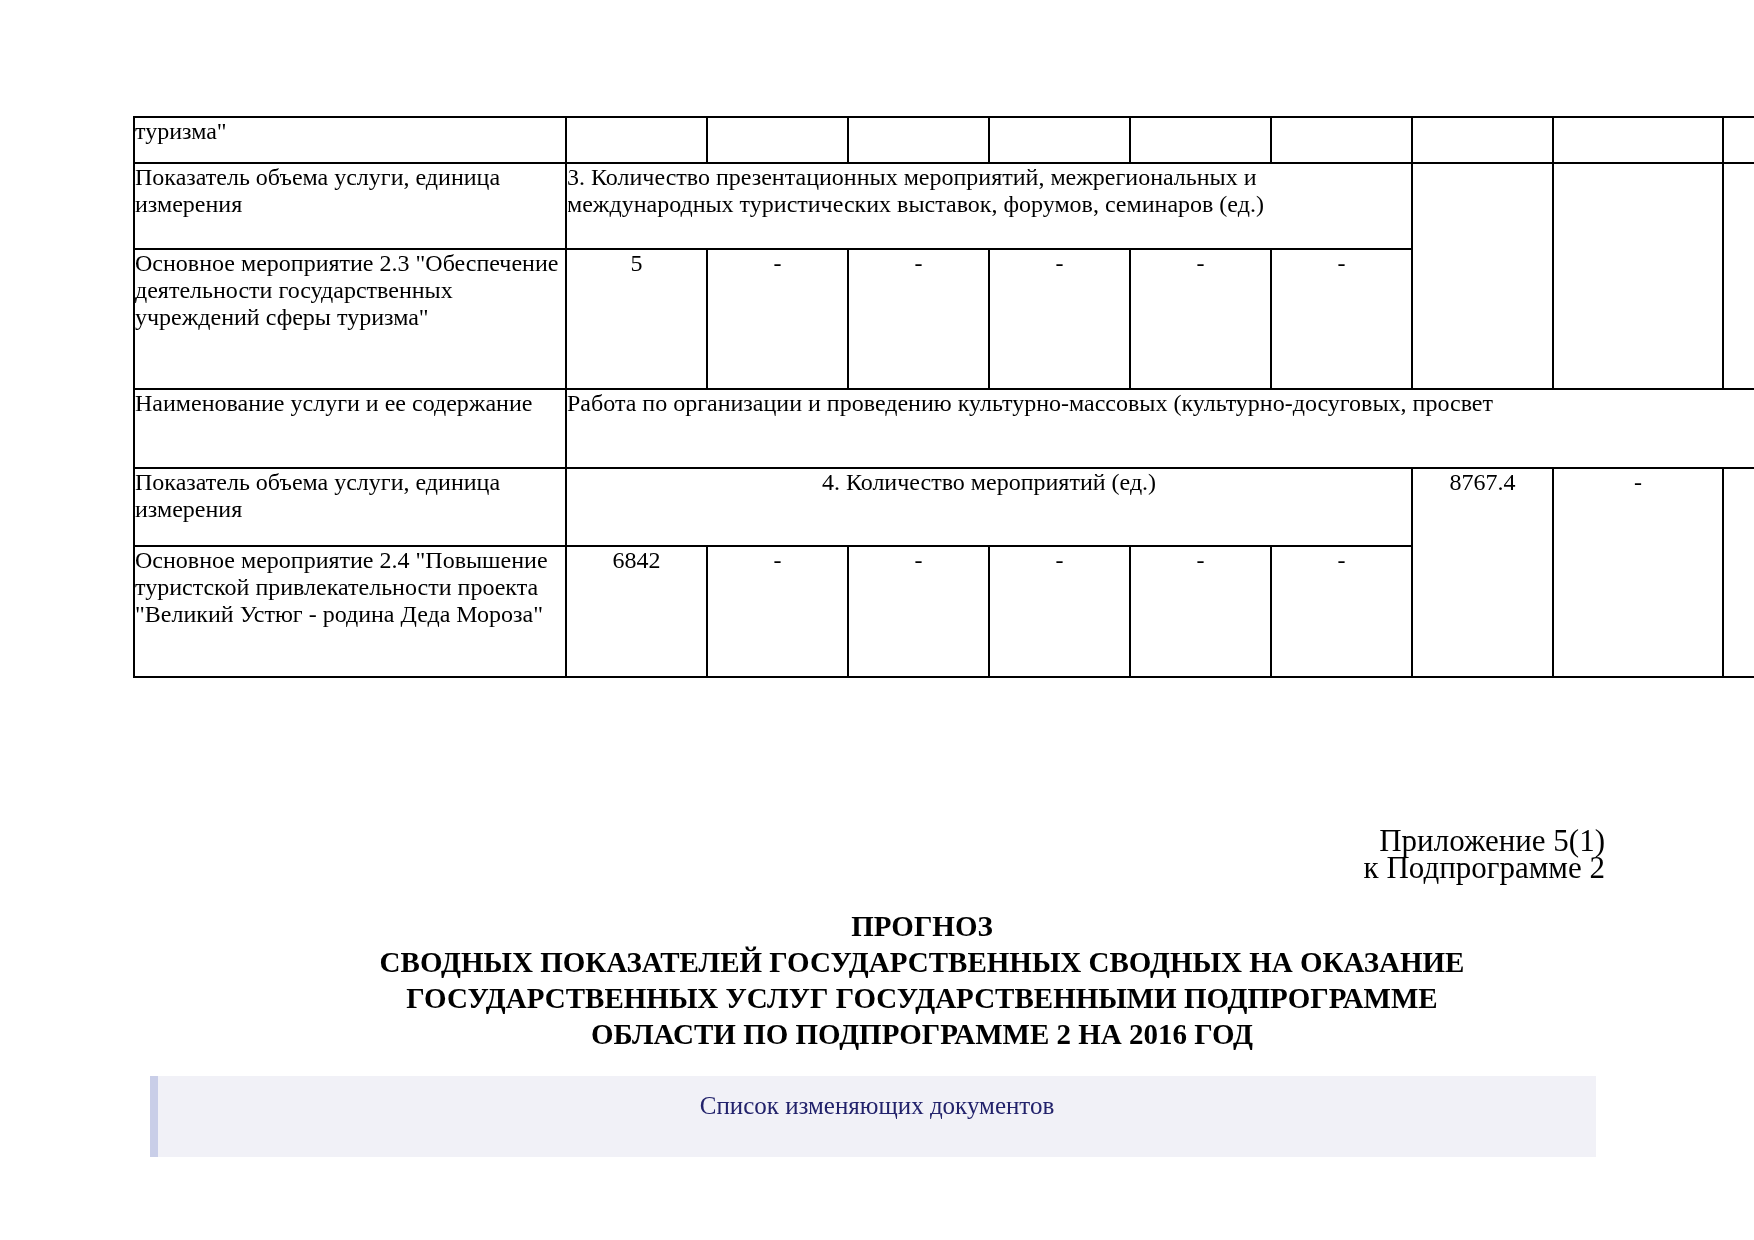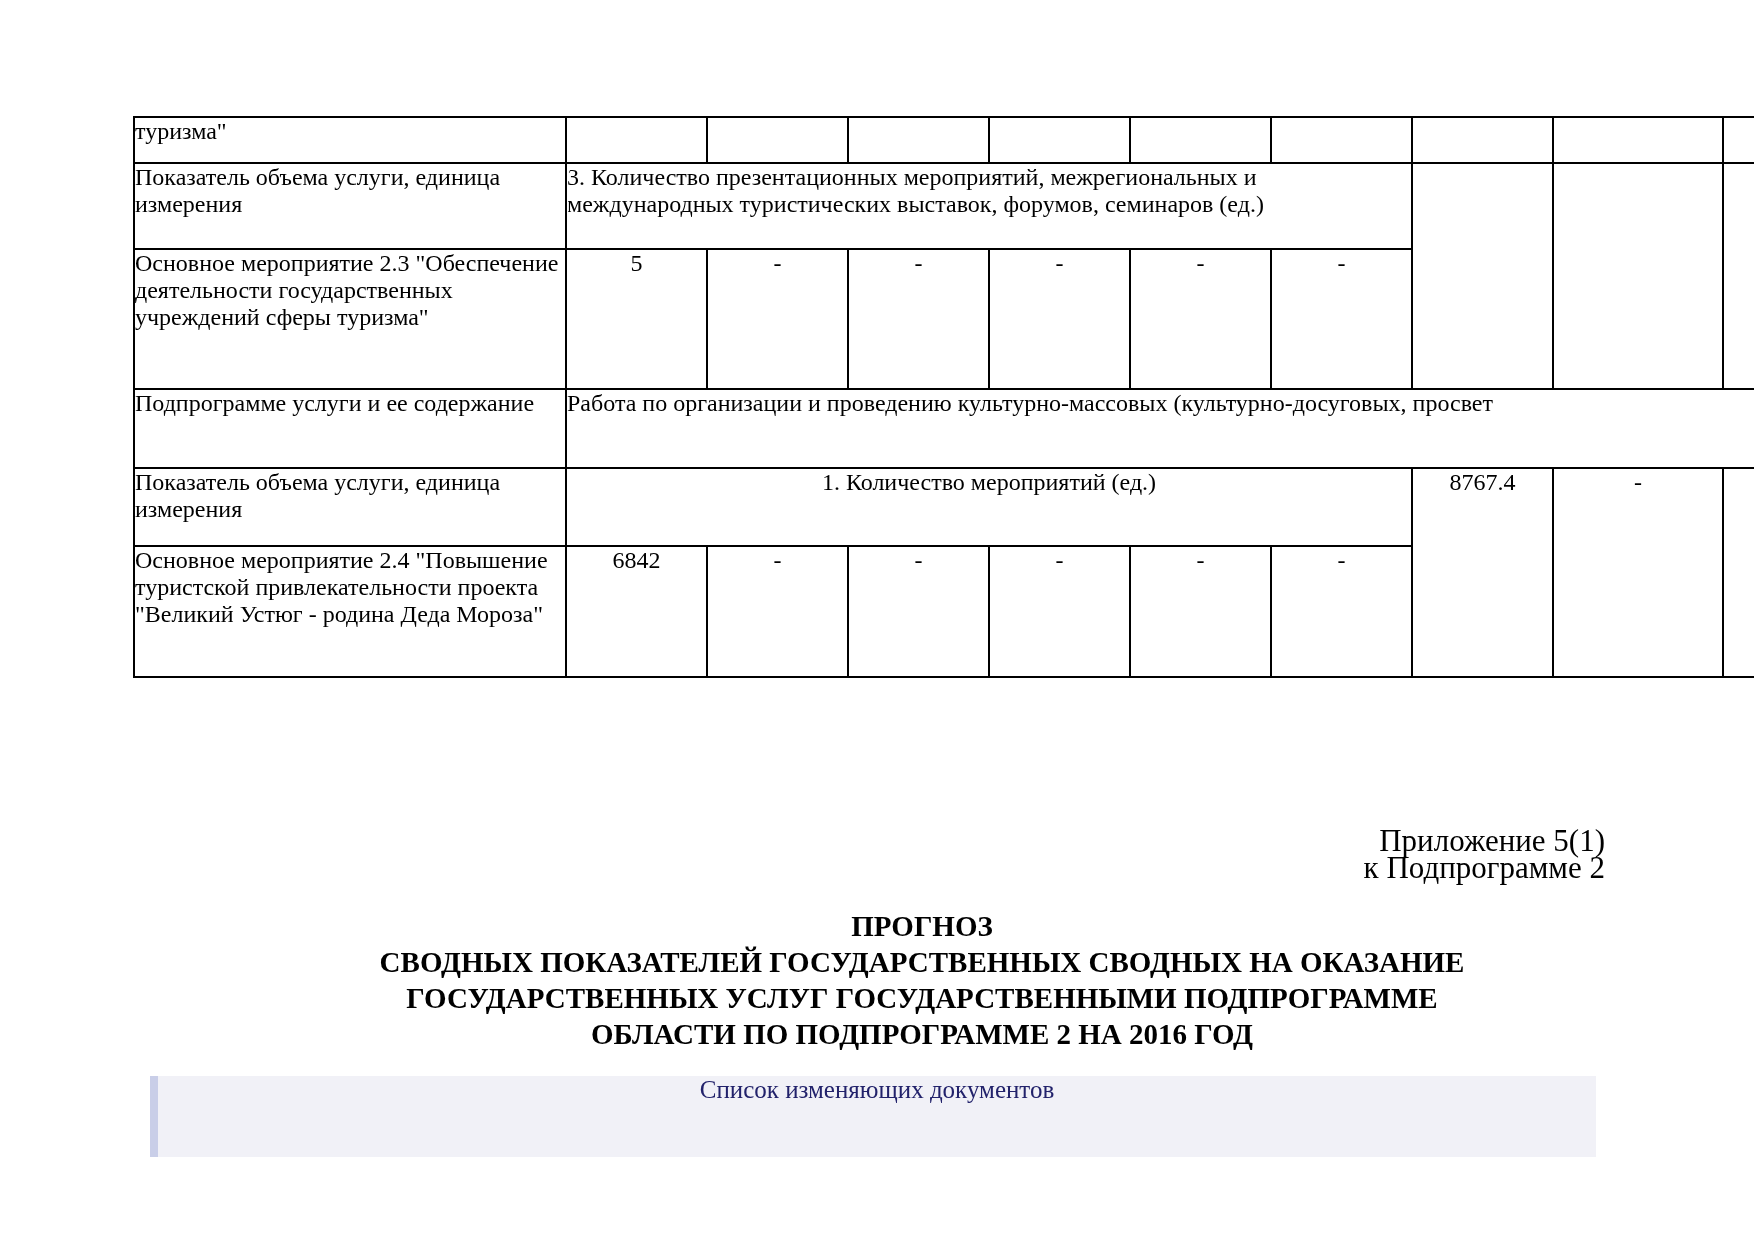--- a/index.html
+++ b/index.html
@@ -47,21 +47,21 @@
     position:absolute;top:908px;left:0;width:1754px;
     text-align:center;
     font-weight:bold;
     font-size:29px;line-height:36px;margin-left:45px;
   }
   
   #amendments{
     position:absolute;left:150px;top:1076px;
     width:1446px;height:81px;
     box-sizing:border-box;
-    padding-top:0;
+    padding-top:16px;
     text-align:center;
     font-size:25px;line-height:27px;
   }
 </style>
 </head>
 <body>
 
 <div id="page">
 
   <div id="table-clip">
@@ -101,26 +101,26 @@
       <tr style="height:140px">
         <td class="lbl">Основное мероприятие 2.3 "Обеспечение деятельности государственных учреждений сферы туризма"</td>
         <td class="val">5</td>
         <td class="val">-</td>
         <td class="val">-</td>
         <td class="val">-</td>
         <td class="val">-</td>
         <td class="val">-</td>
       </tr>
       <tr style="height:79px">
-        <td class="lbl">Подпрограмме услуги и ее содержание</td>
+        <td class="lbl">Наименование услуги и ее содержание</td>
         <td class="workline" colspan="9">Работа по организации и проведению культурно-массовых (культурно-досуговых, просвет</td>
       </tr>
       <tr style="height:78px">
         <td class="lbl">Показатель объема услуги, единица измерения</td>
-        <td class="merged-center" colspan="6">1. Количество мероприятий (ед.)</td>
+        <td class="merged-center" colspan="6">4. Количество мероприятий (ед.)</td>
         <td class="val-deep" rowspan="2">8767.4</td>
         <td class="val-deep" rowspan="2">-</td>
         <td rowspan="2"></td>
       </tr>
       <tr style="height:131px">
         <td class="lbl">Основное мероприятие 2.4 "Повышение туристской привлекательности проекта "Великий Устюг - родина Деда Мороза"</td>
         <td class="val">6842</td>
         <td class="val">-</td>
         <td class="val">-</td>
         <td class="val">-</td>

